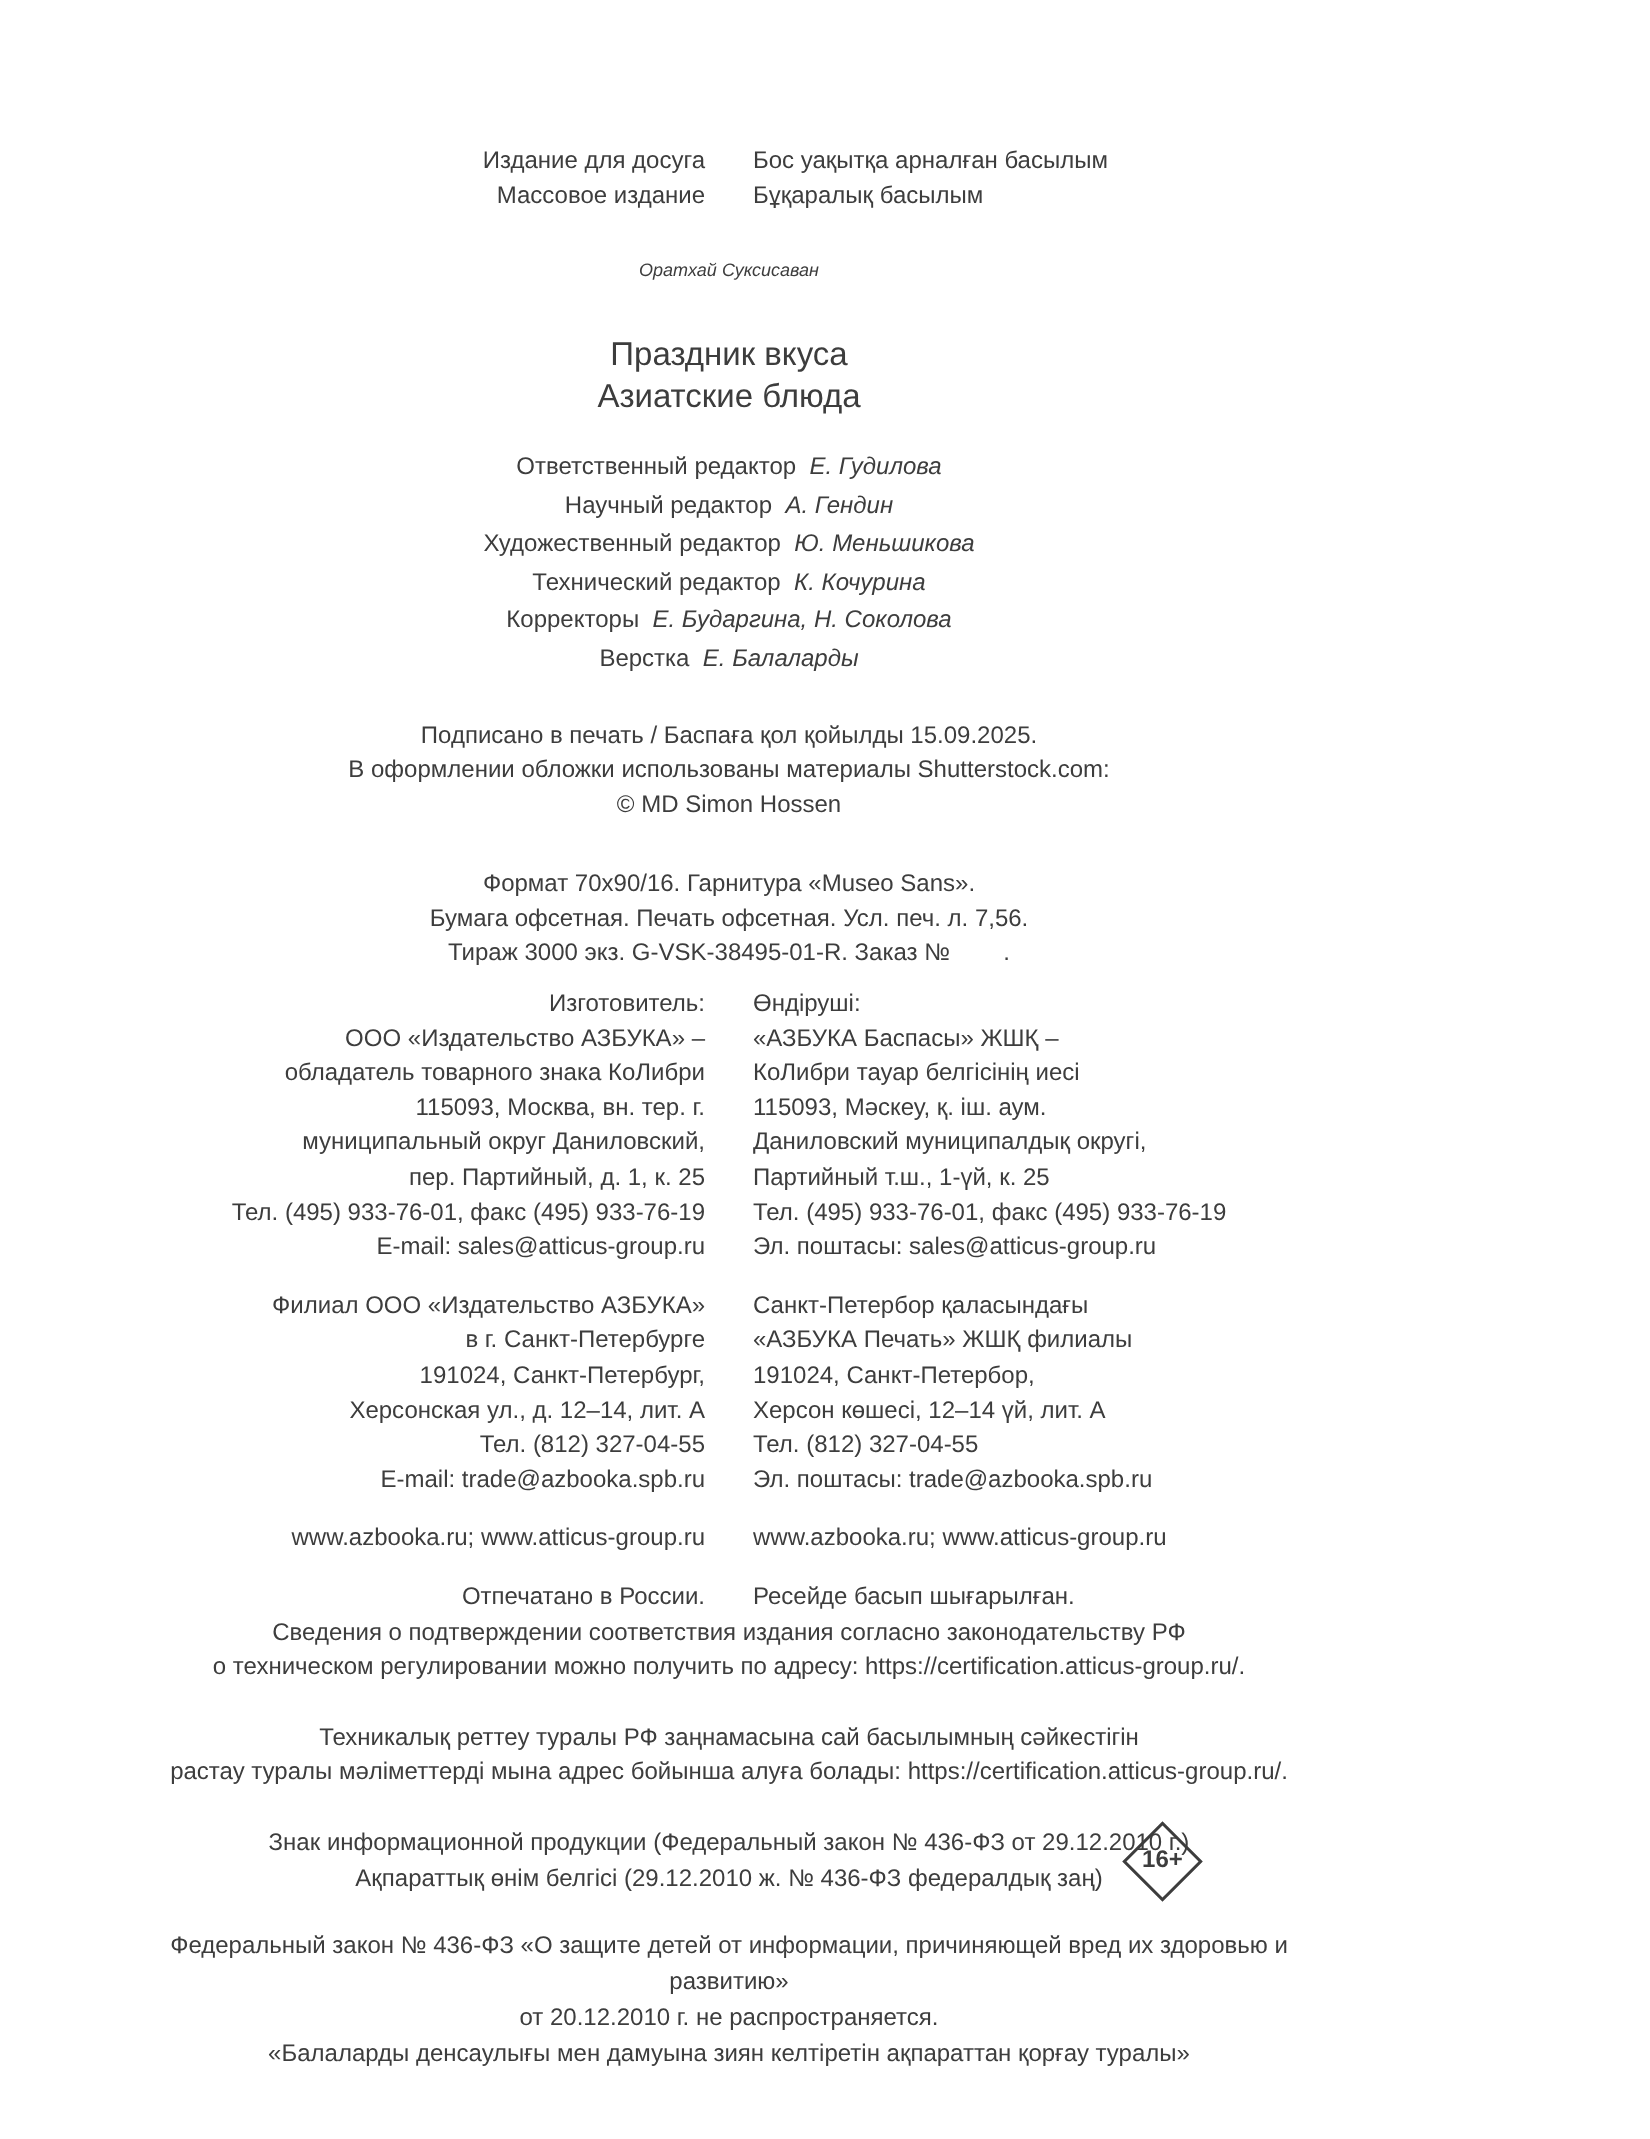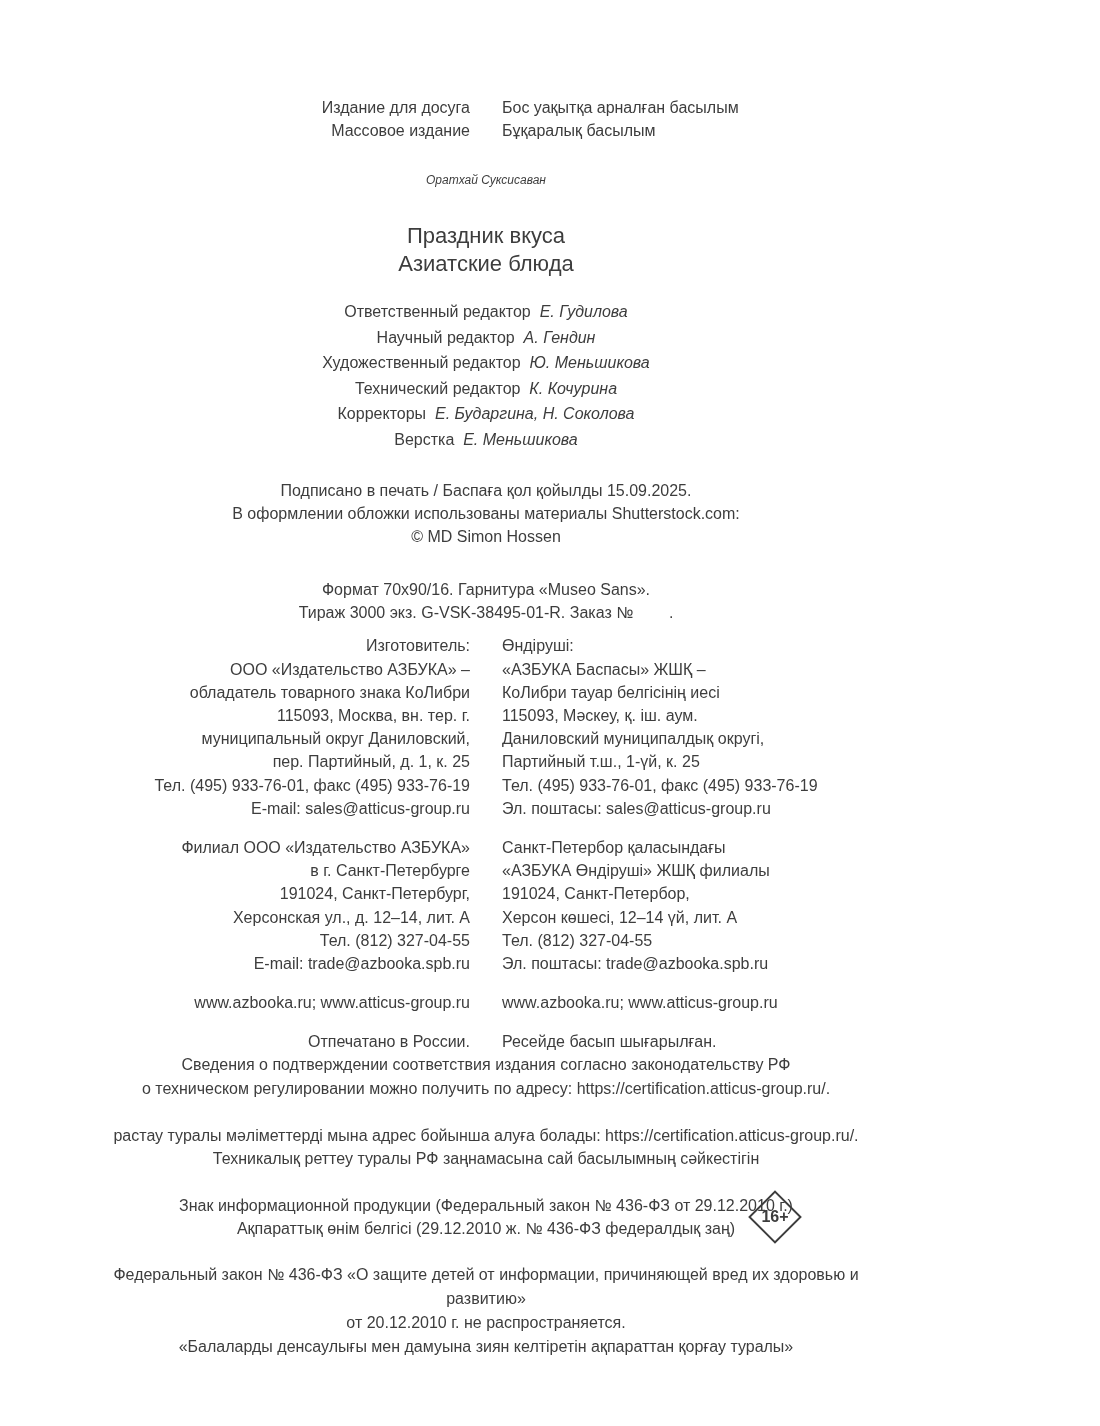--- a/index.html
+++ b/index.html
@@ -88,31 +88,32 @@
     <div>Праздник вкуса</div>
     <div>Азиатские блюда</div>
   </div>
 
   <div class="credits center">
     <div class="line"><span>Ответственный редактор</span>&nbsp;&nbsp;<span class="name">Е. Гудилова</span></div>
     <div class="line"><span>Научный редактор</span>&nbsp;&nbsp;<span class="name">А. Гендин</span></div>
     <div class="line"><span>Художественный редактор</span>&nbsp;&nbsp;<span class="name">Ю. Меньшикова</span></div>
     <div class="line"><span>Технический редактор</span>&nbsp;&nbsp;<span class="name">К. Кочурина</span></div>
     <div class="line"><span>Корректоры</span>&nbsp;&nbsp;<span class="name">Е. Бударгина, Н. Соколова</span></div>
-    <div class="line"><span>Верстка</span>&nbsp;&nbsp;<span class="name">Е. Меньшикова</span></div>
+    <div class="line"><span>Верстка</span>&nbsp;&nbsp;<span class="name">Е. Балаларды</span></div>
   </div>
 
   <div class="print-info center">
     <div>Подписано в печать / Баспаға қол қойылды 15.09.2025.</div>
     <div>В оформлении обложки использованы материалы Shutterstock.com:</div>
     <div>© MD Simon Hossen</div>
   </div>
 
   <div class="format-info center">
     <div>Формат 70х90/16. Гарнитура «Museo Sans».</div>
+    <div>Бумага офсетная. Печать офсетная. Усл. печ. л. 7,56.</div>
     <div>Тираж 3000 экз. G-VSK-38495-01-R. Заказ №&nbsp;&nbsp;&nbsp;&nbsp;&nbsp;&nbsp;&nbsp;&nbsp;.</div>
   </div>
 
   <div class="block-gap-sm">
     <div class="twocol">
         <div class="col-l">Изготовитель:</div>
         <div class="col-r">Өндіруші:</div>
       </div>
     <div class="twocol">
         <div class="col-l">ООО «Издательство АЗБУКА» –</div>
@@ -144,21 +145,21 @@
       </div>
   </div>
 
   <div class="block-gap-sm">
     <div class="twocol">
         <div class="col-l">Филиал ООО «Издательство АЗБУКА»</div>
         <div class="col-r">Санкт-Петербор қаласындағы</div>
       </div>
     <div class="twocol">
         <div class="col-l">в г. Санкт-Петербурге</div>
-        <div class="col-r">«АЗБУКА Өндіруші» ЖШҚ филиалы</div>
+        <div class="col-r">«АЗБУКА Печать» ЖШҚ филиалы</div>
       </div>
     <div class="twocol">
         <div class="col-l">191024, Санкт-Петербург,</div>
         <div class="col-r">191024, Санкт-Петербор,</div>
       </div>
     <div class="twocol">
         <div class="col-l">Херсонская ул., д. 12–14, лит. А</div>
         <div class="col-r">Херсон көшесі, 12–14 үй, лит. А</div>
       </div>
     <div class="twocol">
@@ -180,22 +181,22 @@
     <div class="col-l">Отпечатано в России.</div>
     <div class="col-r">Ресейде басып шығарылған.</div>
   </div>
 
   <div class="cert-block center">
     <div>Сведения о подтверждении соответствия издания согласно законодательству РФ</div>
     <div>о техническом регулировании можно получить по адресу: https://certification.atticus-group.ru/.</div>
   </div>
 
   <div class="cert-block center">
+    <div>Техникалық реттеу туралы РФ заңнамасына сай басылымның сәйкестігін</div>
     <div>растау туралы мәліметтерді мына адрес бойынша алуға болады: https://certification.atticus-group.ru/.</div>
-    <div>Техникалық реттеу туралы РФ заңнамасына сай басылымның сәйкестігін</div>
   </div>
 
   <div class="info-sign-wrap center">
     <div>Знак информационной продукции (Федеральный закон № 436-ФЗ от 29.12.2010 г.)</div>
     <div>Ақпараттық өнім белгісі (29.12.2010 ж. № 436-ФЗ федералдық заң)</div>
     <div class="age-badge">
       <span>16+</span>
     </div>
   </div>
 

